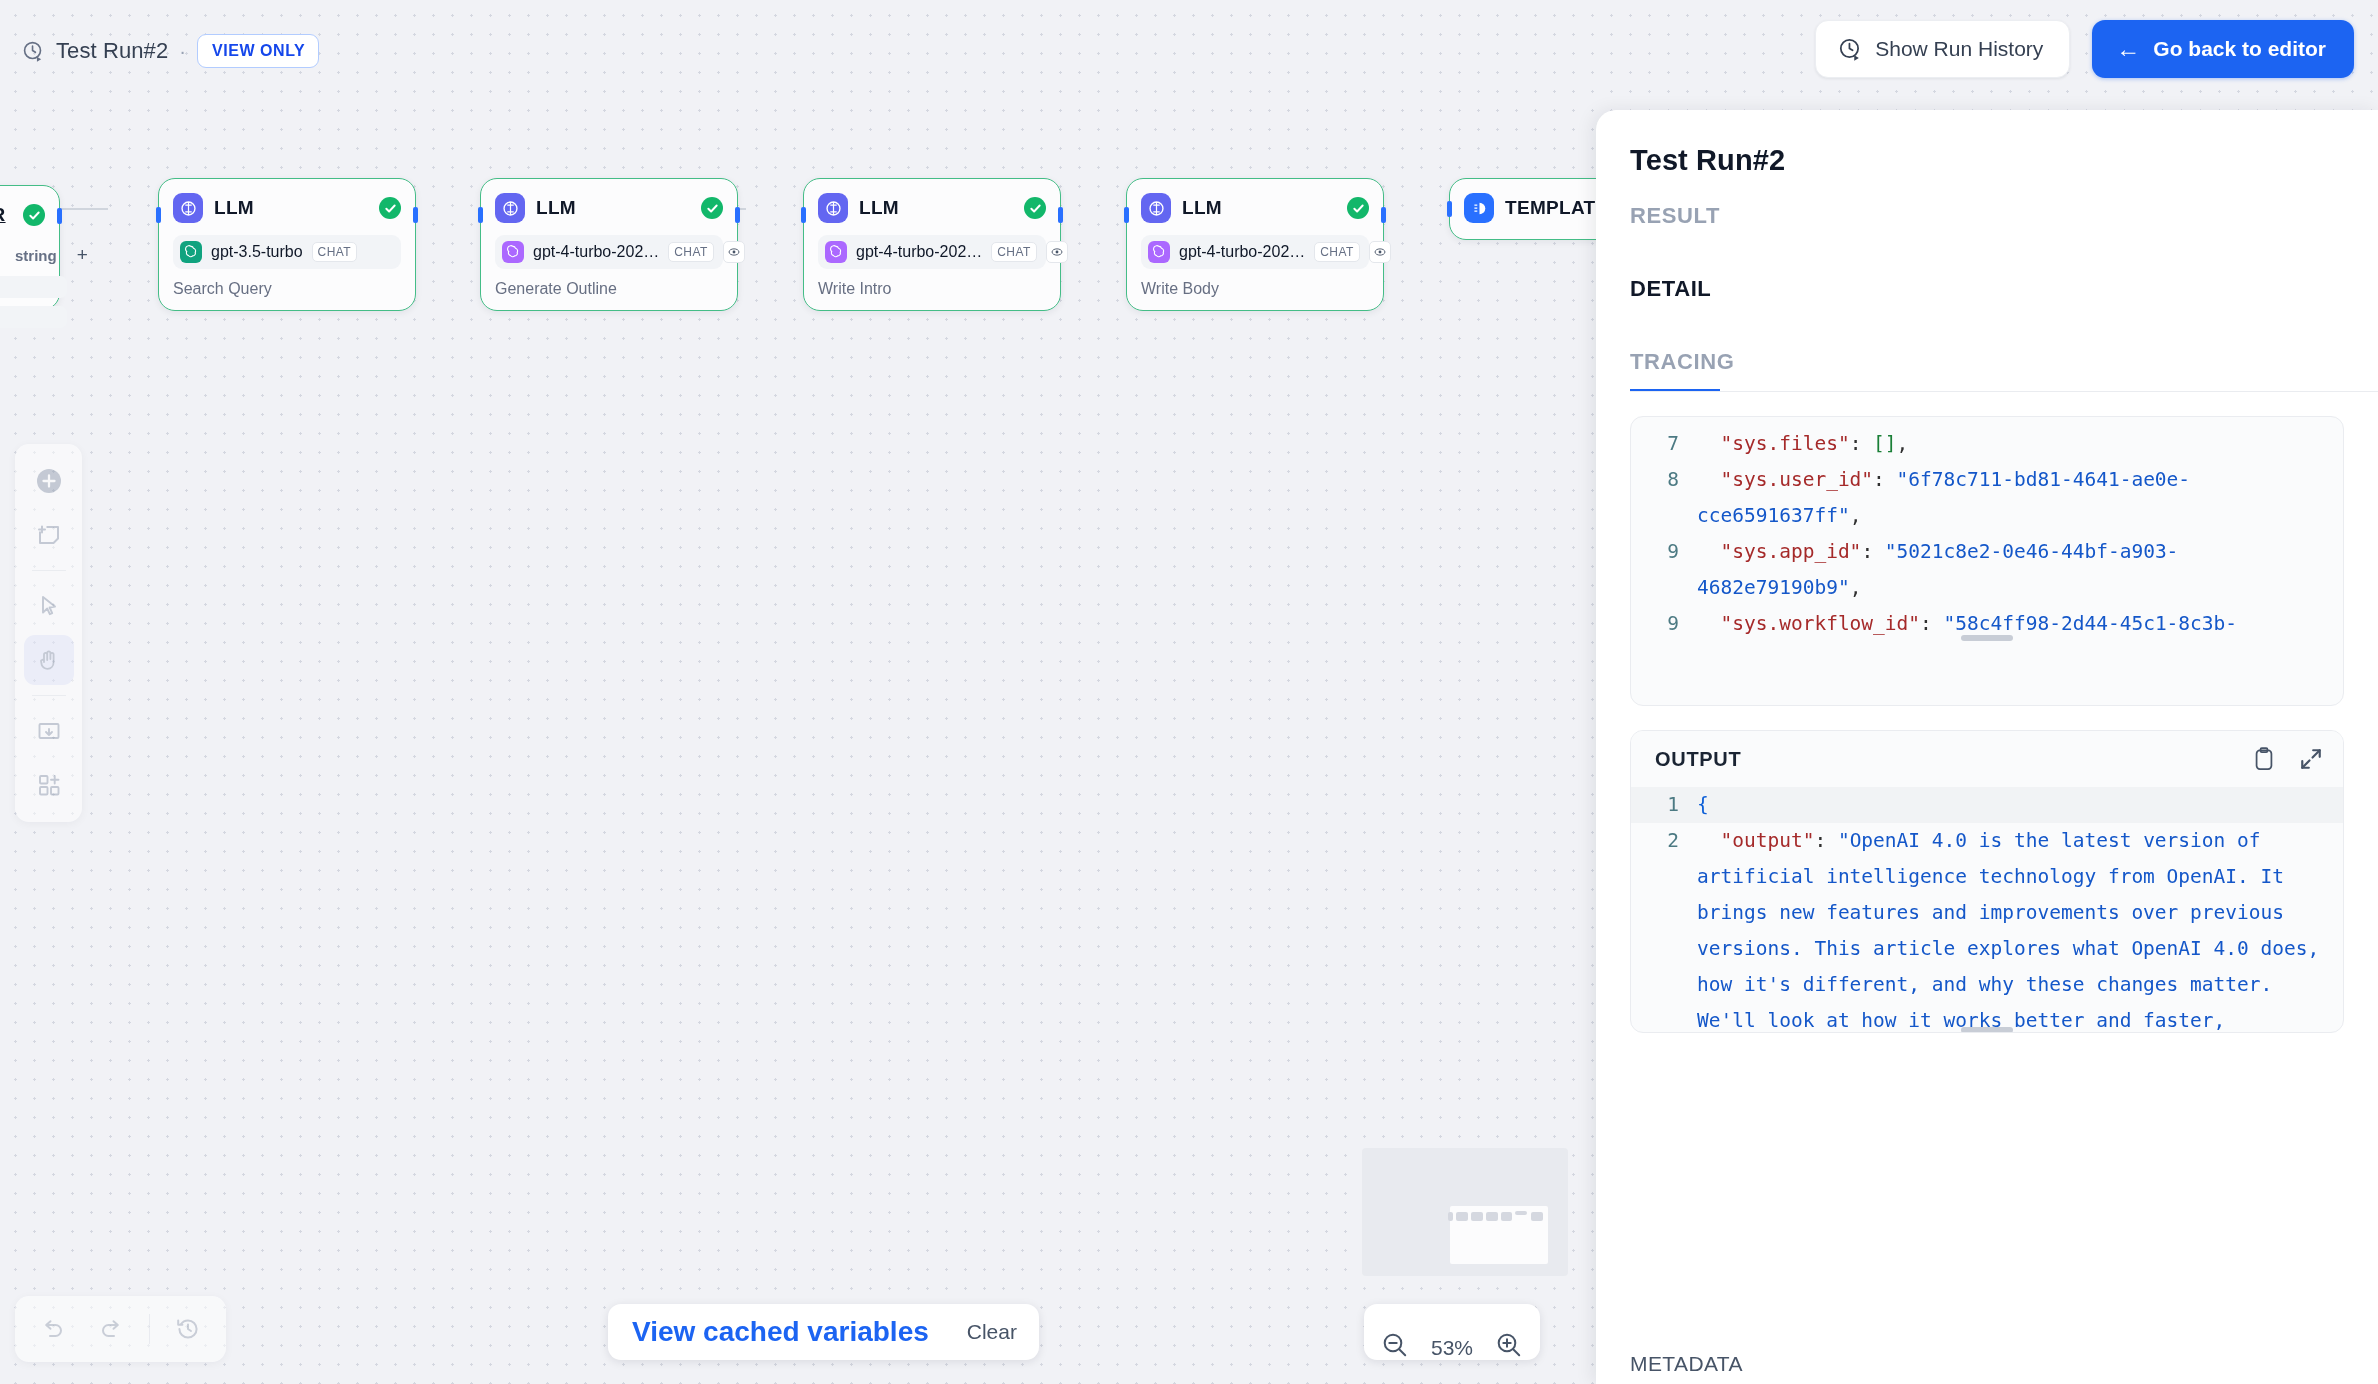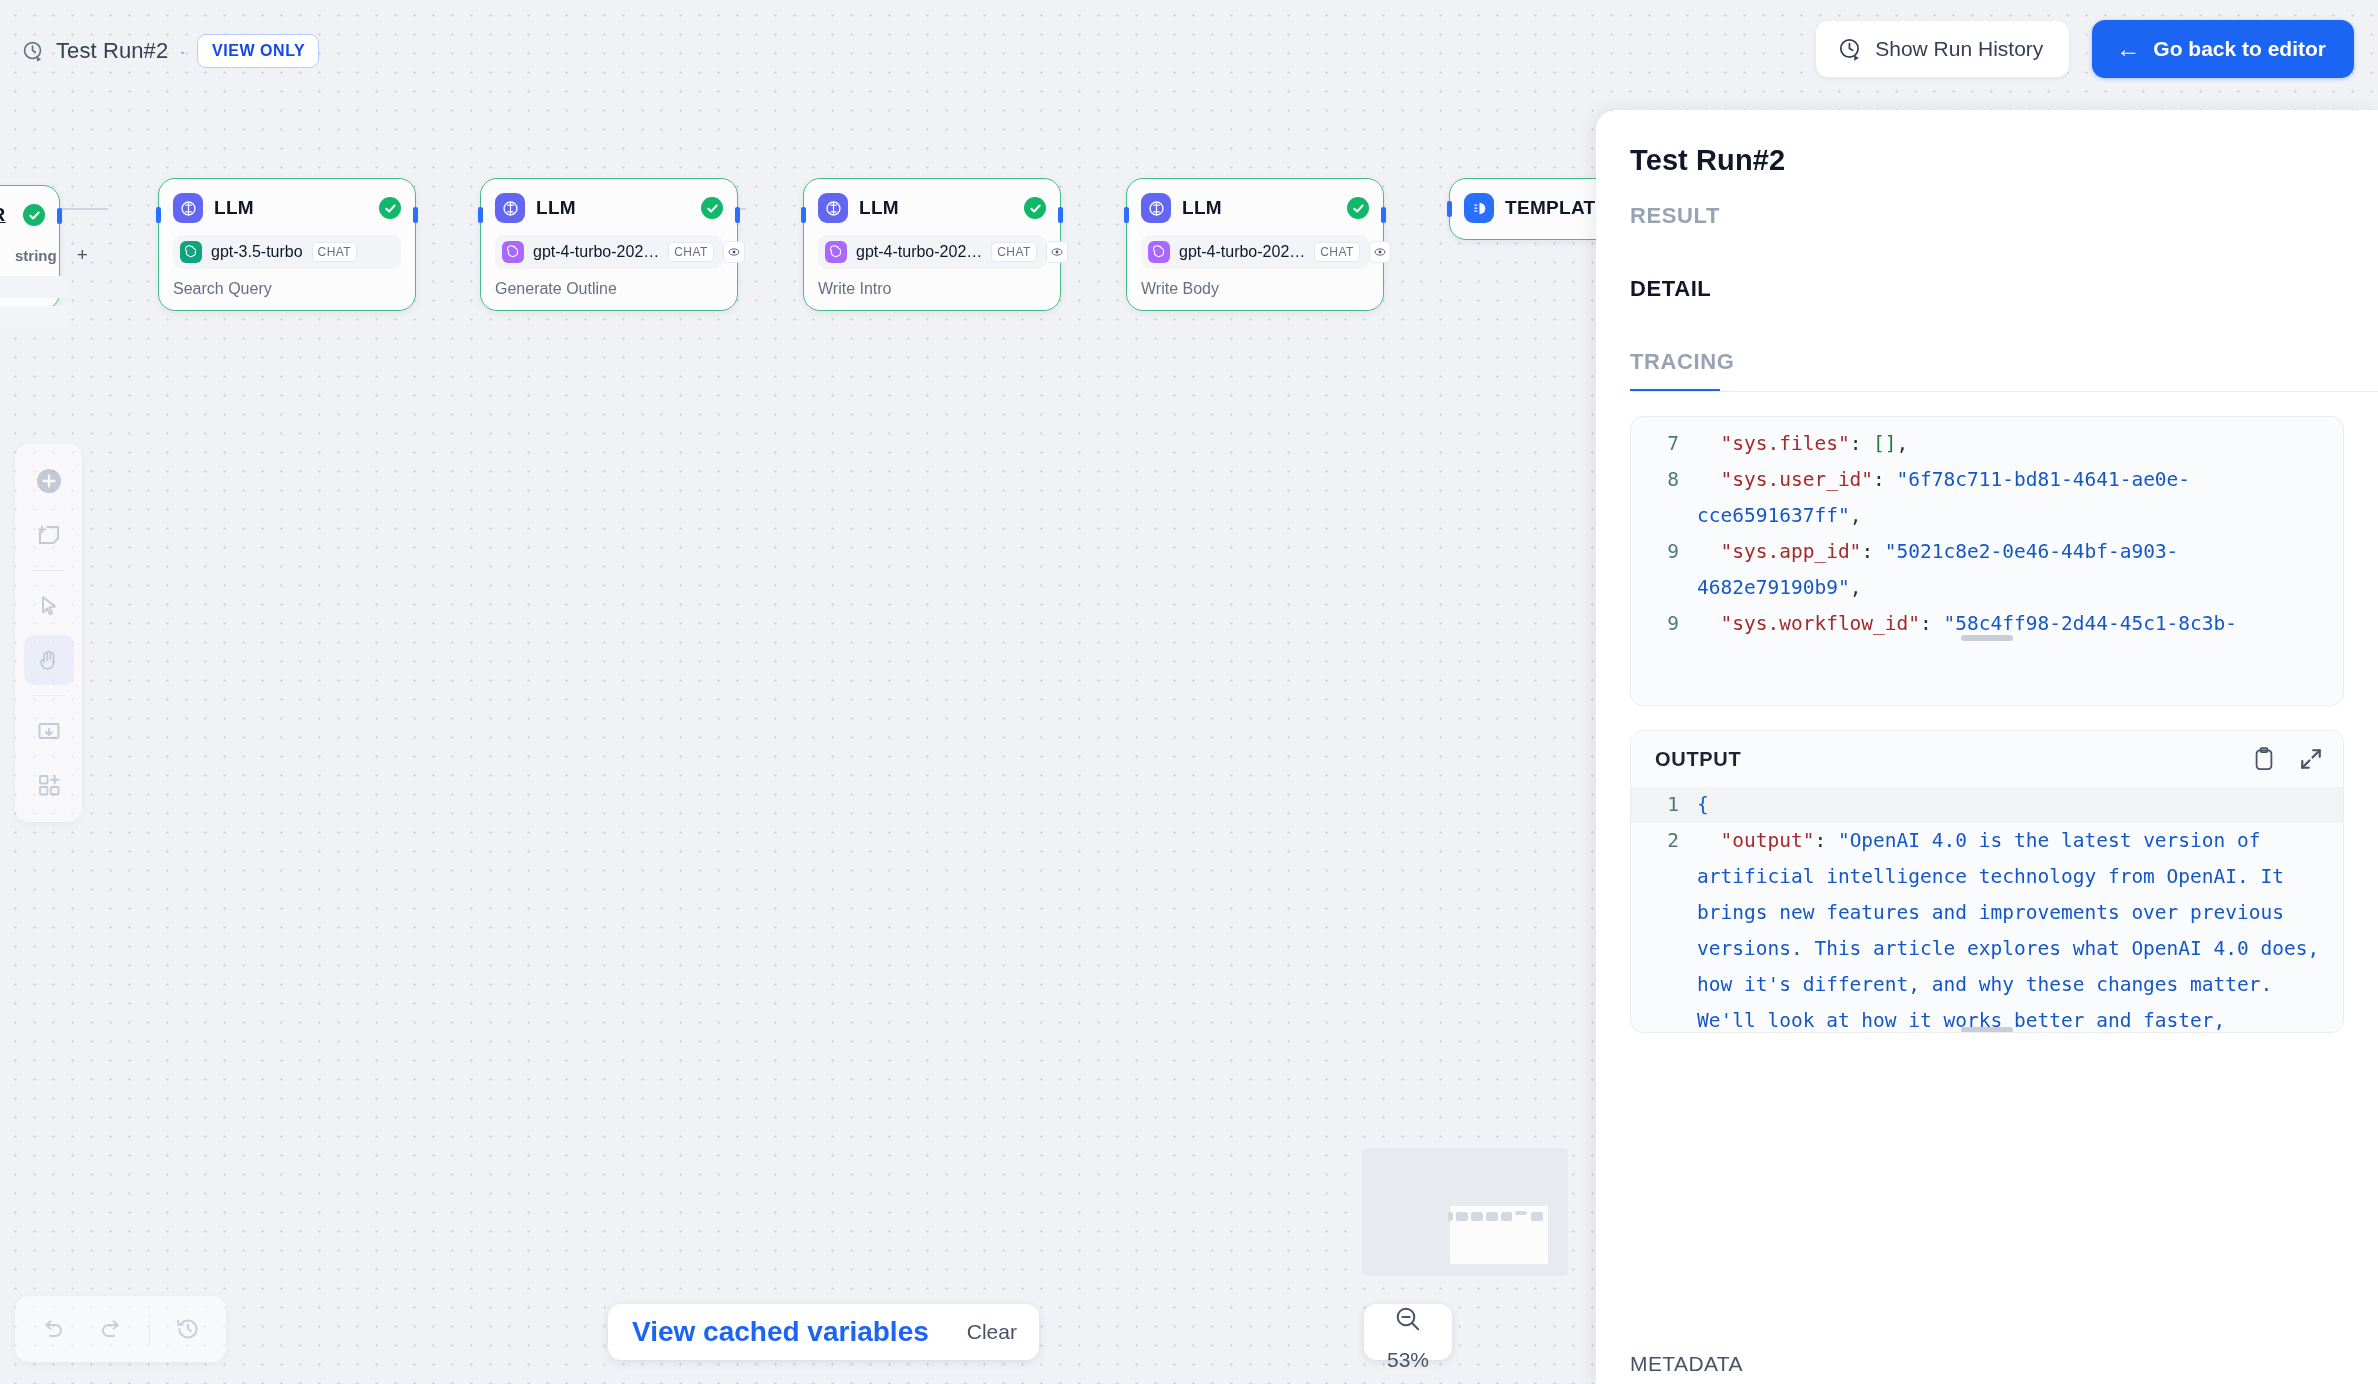--- a/index.html
+++ b/index.html
@@ -160,21 +160,21 @@
   }
   .cached-clear {
     font-size: 21px; color: #475467; padding: 0 16px; cursor: pointer;
   }
 
   
   #zoombar {
     position: absolute; left: 1364px; bottom: 24px;
     height: 56px; background: #fff; border-radius: 13px;
     box-shadow: 0 2px 10px rgba(16,24,40,.10);
-    display: flex; align-items: center; gap: 14px; padding: 0 16px; z-index: 20; flex-direction: column;
+    display: flex; align-items: flex-end; gap: 14px; padding: 0 16px; z-index: 20;
   }
   .zoom-val { font-size: 21px; color: #475467; min-width: 56px; text-align:center; }
   .zoom-ico { cursor: pointer; display:flex; }
 
   
   #minimap {
     position: absolute; left: 1362px; top: 1148px;
     width: 206px; height: 128px; background: #e8eaef;
     border-radius: 4px; overflow: hidden; z-index: 15;
   }

